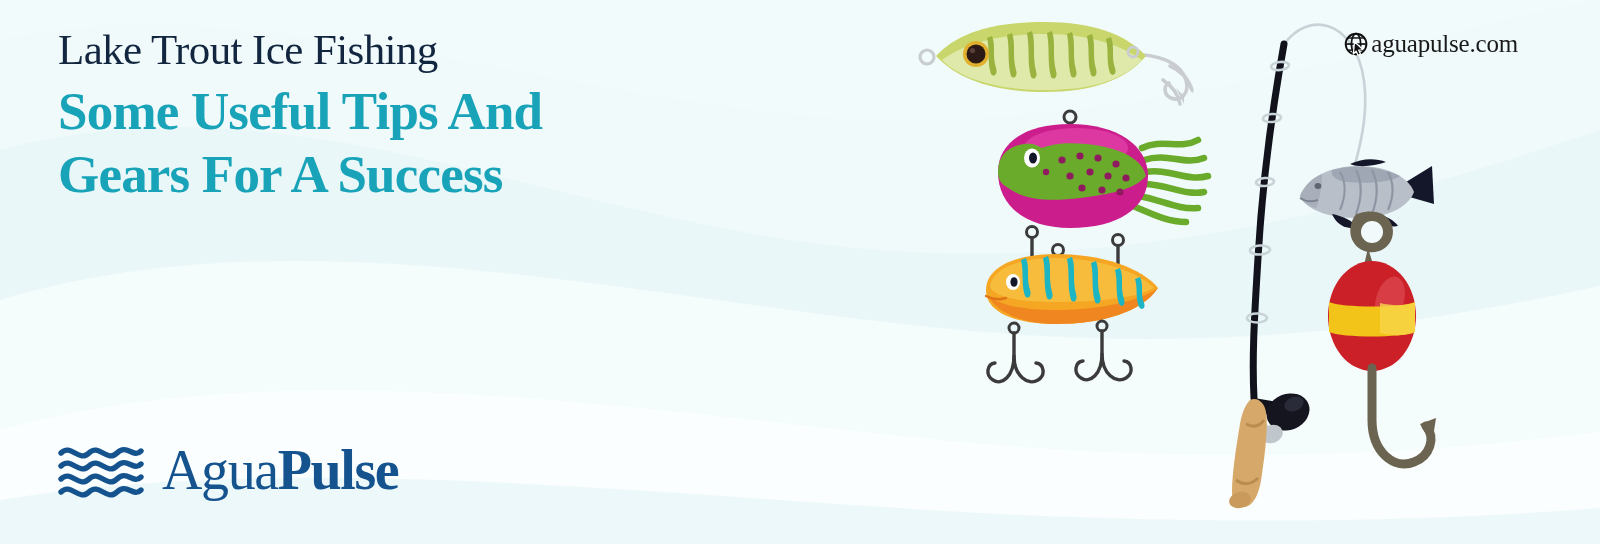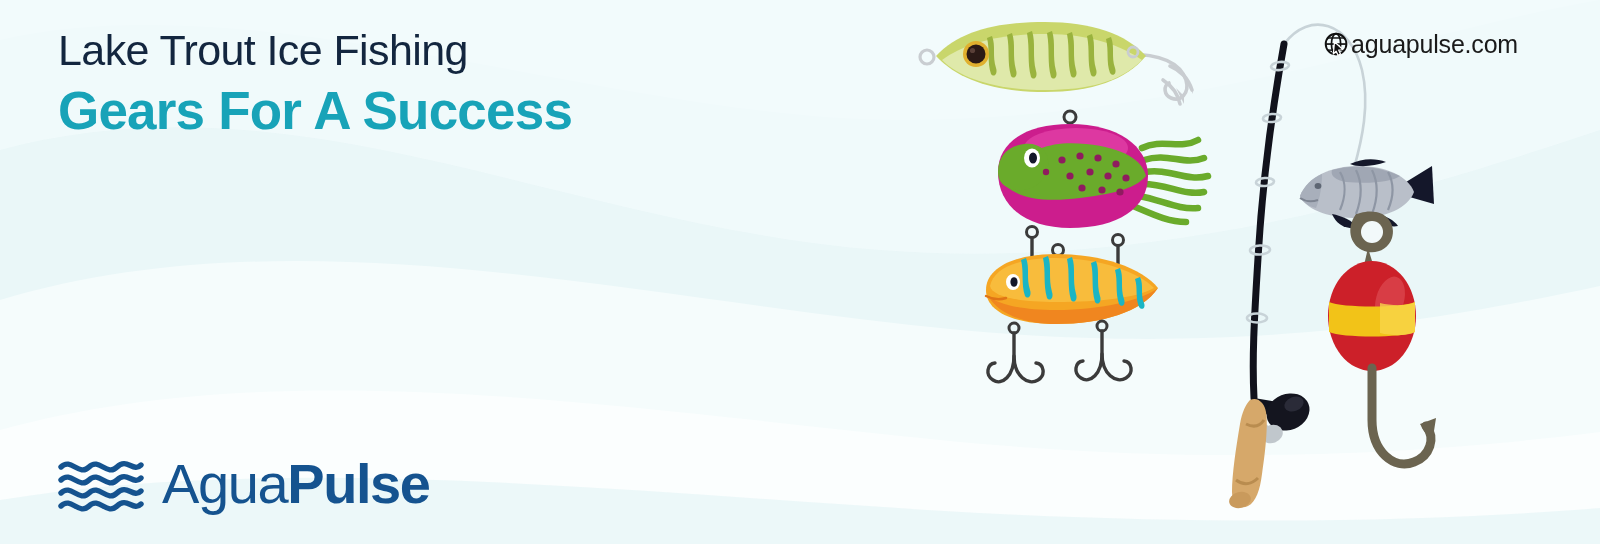--- a/index.html
+++ b/index.html
@@ -6,21 +6,21 @@
     margin: 0;
     padding: 0;
     background: #ffffff;
   }
   #banner {
     position: relative;
     width: 1600px;
     height: 544px;
     overflow: hidden;
     background: #eaf7f8;
-    font-family: Liberation Sans, sans-serif;
+    font-family: Liberation Serif, serif;
   }
   #bg-waves {
     position: absolute;
     inset: 0;
     width: 1600px;
     height: 544px;
   }
   
   .text-block {
     position: absolute;
@@ -61,21 +61,21 @@
     font-weight: 400;
     color: #1a1a1a;
     letter-spacing: -0.2px;
     white-space: nowrap;
   }
   .globe-icon { display: block; width: 27px; height: 27px; }
   
   .logo-wrap {
     position: absolute;
     left: 57px;
-    bottom: 28px;
+    bottom: 42px;
     display: flex;
     align-items: center;
     gap: 17px;
     z-index: 6;
   }
   .logo-mark { display: block; width: 88px; height: 62px; }
   .logo-text {
     font-size: 56px;
     letter-spacing: -1.4px;
     color: #15538f;
@@ -103,20 +103,21 @@
     <path d="M0,40 C260,-20 620,120 900,120 C1190,120 1420,30 1600,0 L1600,-40 L0,-40 Z" fill="#f4fbfc"></path>
     <path d="M0,150 C300,70 560,225 880,250 C1160,272 1420,190 1600,130 L1600,0 L0,0 Z" fill="#f1fafb" opacity="0.85"></path>
     <path d="M0,300 C300,210 640,300 960,330 C1240,356 1440,320 1600,286 L1600,544 L0,544 Z" fill="#f5fcfc"></path>
     <path d="M0,430 C280,352 620,408 940,440 C1220,468 1440,452 1600,432 L1600,544 L0,544 Z" fill="#fbfefe"></path>
     <path d="M0,500 C300,450 680,498 1000,514 C1250,526 1450,520 1600,508 L1600,544 L0,544 Z" fill="#e6f5f7" opacity="0.7"></path>
   </svg>
 
   <div class="text-block">
     <div class="eyebrow">Lake Trout Ice Fishing</div>
     <div class="headline">
+      <span class="l1">Some Useful Tips And</span>
       <span class="l2">Gears For A Success</span>
     </div>
   </div>
 
   <div class="url-wrap">
     <span>
       <svg class="globe-icon" viewBox="0 0 24 24" fill="none">
         <circle cx="11.6" cy="11.6" r="9.2" stroke="#111111" stroke-width="1.7"></circle>
         <ellipse cx="11.6" cy="11.6" rx="4.1" ry="9.2" stroke="#111111" stroke-width="1.5"></ellipse>
         <line x1="2.4" y1="11.6" x2="20.8" y2="11.6" stroke="#111111" stroke-width="1.5"></line>

